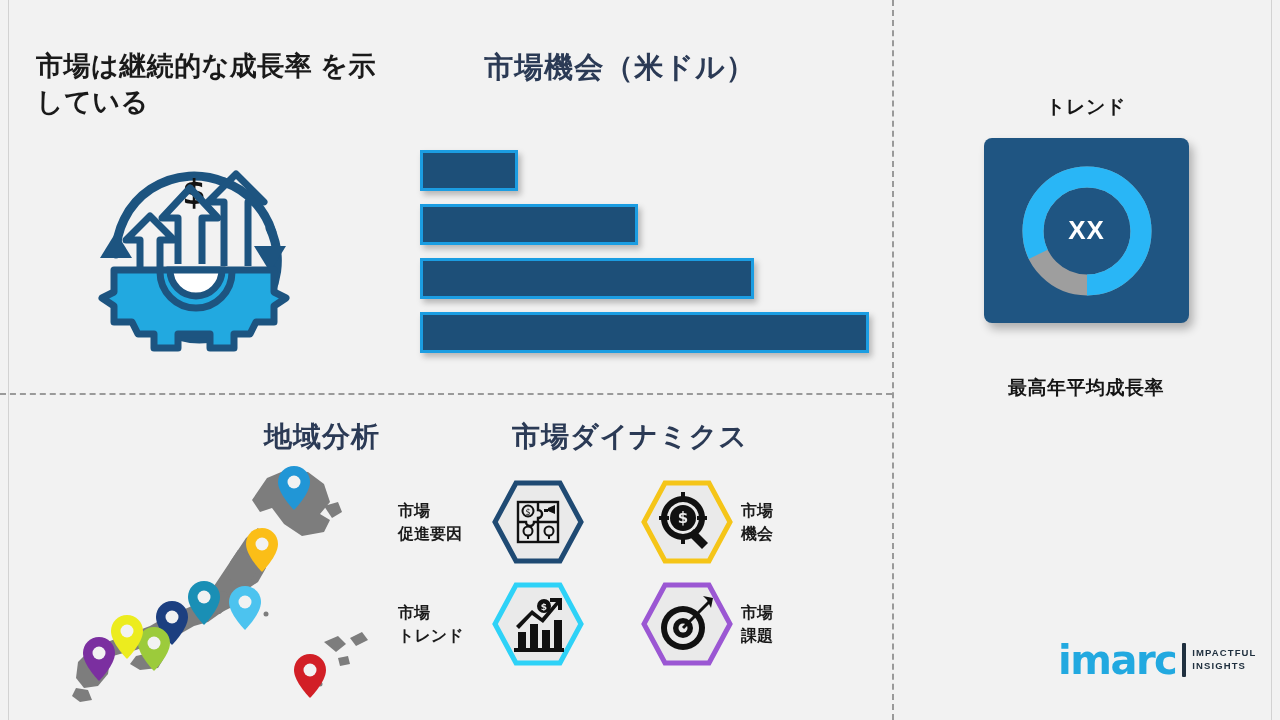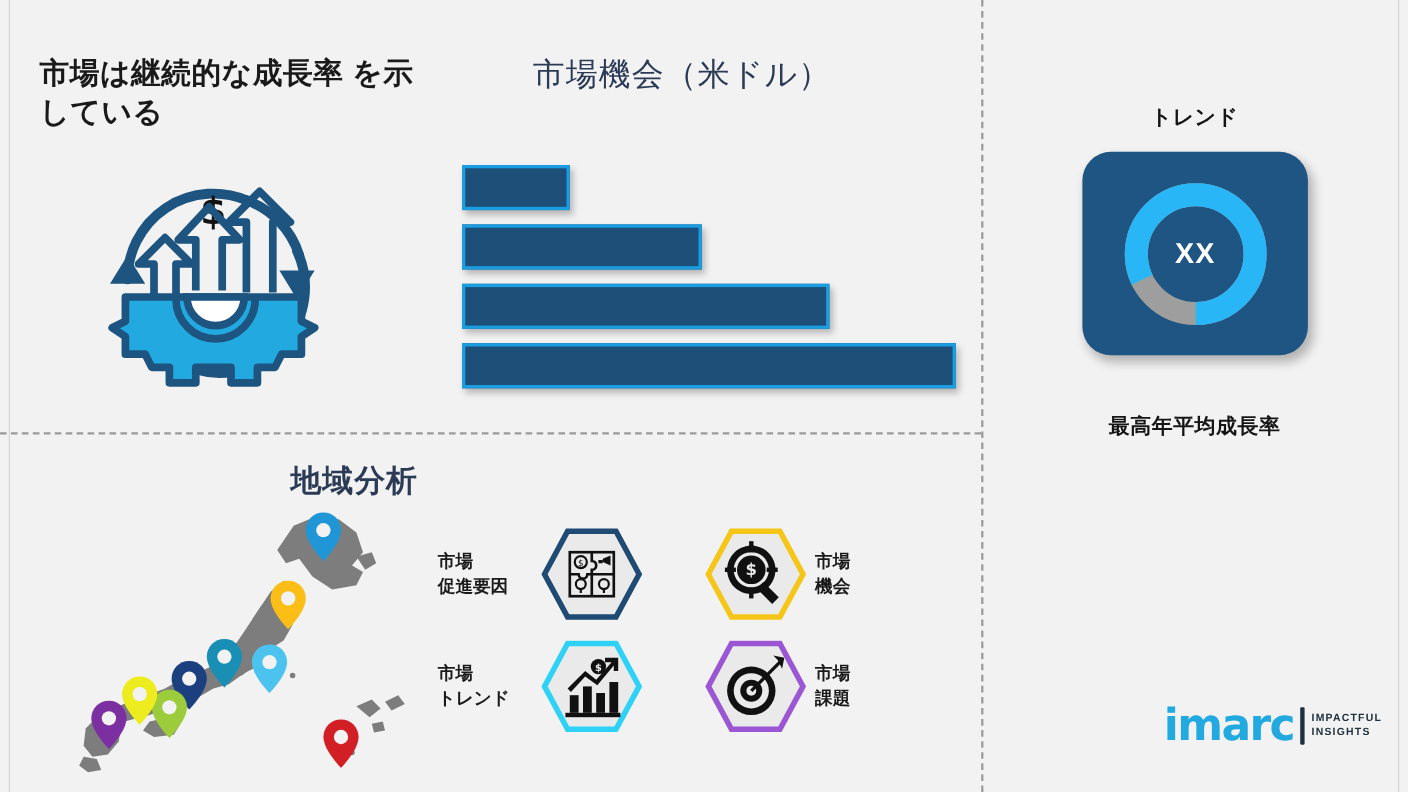--- a/index.html
+++ b/index.html
@@ -31,21 +31,21 @@
 
   
   .h-growth{
     position:absolute;left:36px;top:48px;width:350px;
     font-size:27px;font-weight:bold;color:#1a1a1a;line-height:1.35;
     letter-spacing:.5px;
   }
   .h-opportunity{
     position:absolute;left:410px;top:48px;width:420px;
     text-align:center;
-    font-size:29px;font-weight:normal;color:#2b3a55;letter-spacing:1px;
+    font-size:29px;font-weight:bold;color:#2b3a55;letter-spacing:1px;
   }
   .h-regional{
     position:absolute;left:120px;top:418px;width:260px;
     text-align:right;
     font-size:28px;font-weight:bold;color:#2b3a55;letter-spacing:1px;
   }
   .h-dynamics{
     position:absolute;left:450px;top:418px;width:360px;
     text-align:center;
     font-size:28px;font-weight:bold;color:#2b3a55;letter-spacing:1px;
@@ -66,21 +66,21 @@
     position:absolute;left:0;height:41px;
     background:#1d4f78;
     border:3px solid #1b9de2;
     box-sizing:border-box;
     box-shadow:3px 4px 6px rgba(0,0,0,.25);
   }
 
   
   .donut-card{
     position:absolute;width:205px;height:185px;
-    background:#1f5582;border-radius:26px;
+    background:#1f5582;border-radius:8px;
     box-shadow:4px 6px 10px rgba(0,0,0,.28);
   }
   .donut-card.one{left:984px;top:138px;}
   .donut-card.two{left:984px;top:418px;}
   .donut-card svg{position:absolute;left:50%;top:50%;transform:translate(-50%,-50%);}
   .donut-center{
     position:absolute;left:0;top:0;width:100%;height:100%;
     display:flex;align-items:center;justify-content:center;
     color:#ffffff;font-size:26px;font-weight:bold;letter-spacing:1px;
     pointer-events:none;
@@ -243,20 +243,21 @@
             <circle cx="37" cy="191" r="6.5" fill="#f2f2f2"></circle>
           </g>
         <g>
             <path d="M248 192 c-9 0 -16 7 -16 16 c0 12 16 28 16 28 c0 0 16 -16 16 -28 c0 -9 -7 -16 -16 -16 z" fill="#d21f26"></path>
             <circle cx="248" cy="208" r="6.5" fill="#f2f2f2"></circle>
           </g>
       </g>
     </svg>
   </div>
 
+  <div class="h-dynamics">市場ダイナミクス</div>
 
   <div class="dyn">
 
     <div class="dyn-cell c1">
       <div class="dyn-label left">市場
 促進要因</div>
       <div class="hexbox">
         <svg width="92" height="84" viewBox="0 0 92 84">
           <polygon points="24,3 68,3 89,42 68,81 24,81 3,42" fill="#eaeaea" stroke="#1f4a73" stroke-width="5"></polygon>
           <g stroke="#111" stroke-width="2.4" fill="none">

